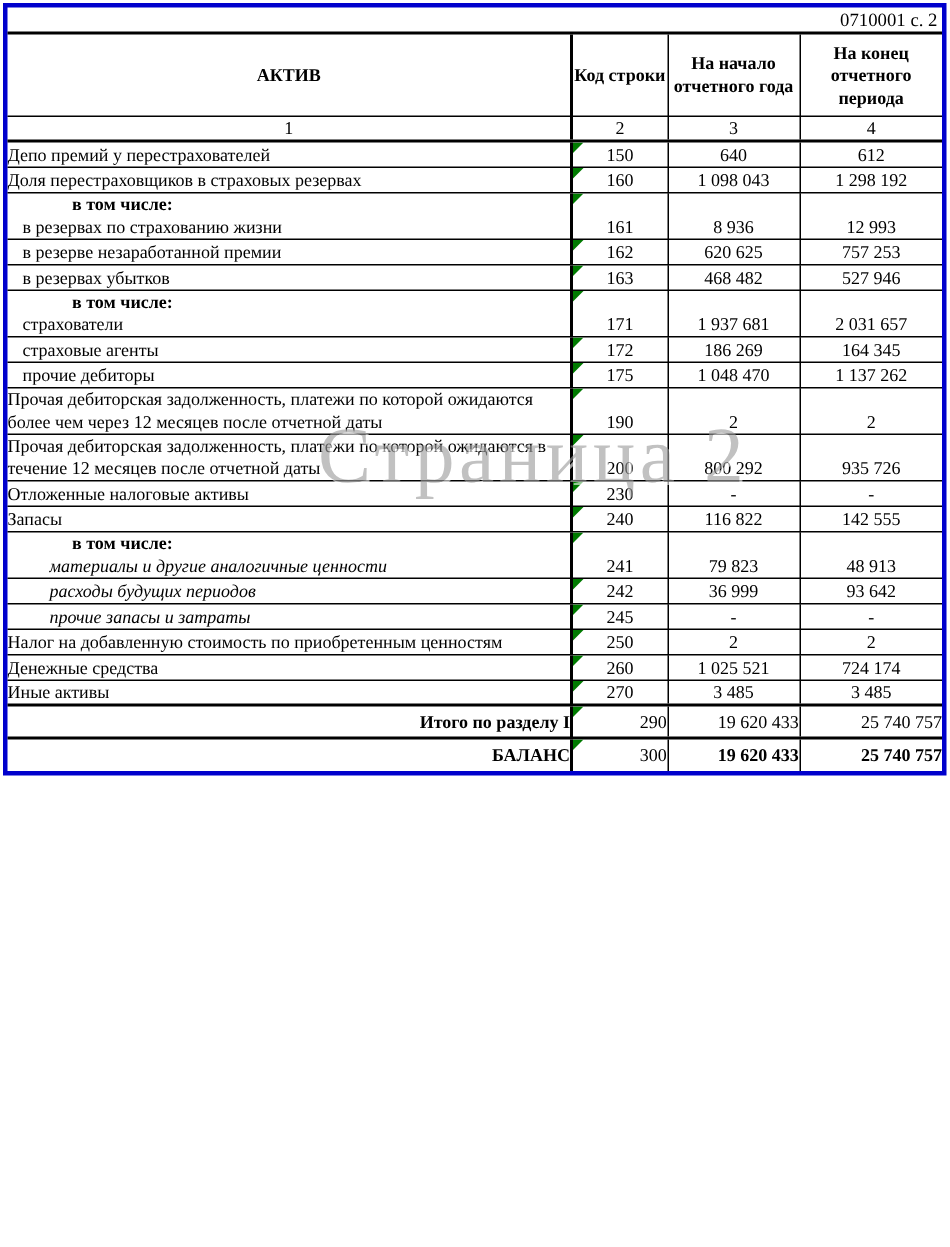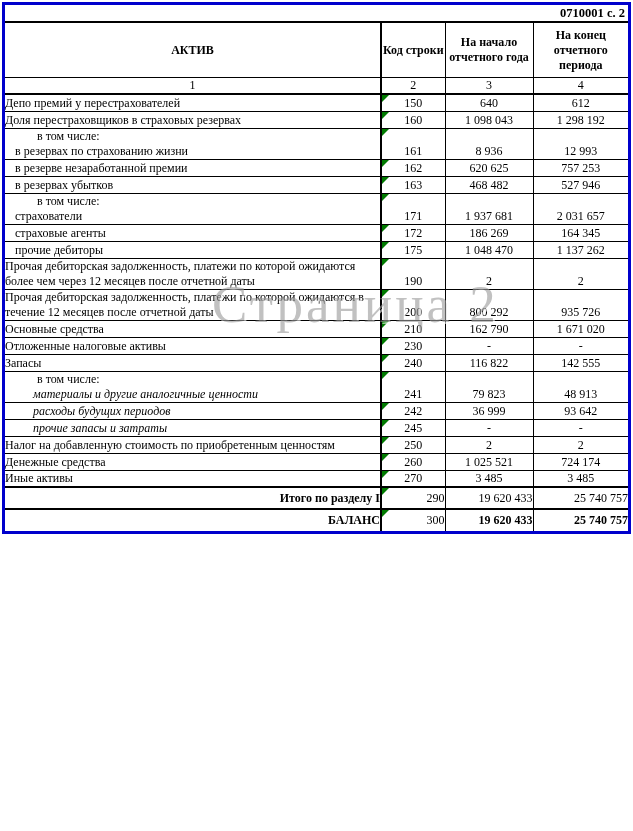--- a/index.html
+++ b/index.html
@@ -12,21 +12,21 @@
   body{
     width:633px;height:831px;background:#ffffff;position:relative;
     font-family:"Liberation Serif", serif; color:#000;
   }
   .sheet{
     position:absolute;left:2px;top:2px;width:623px;
     border:3px solid var(--frame);
     background:#fff;
   }
   .corner{
-    text-align:right;font-weight:bold;font-size:12.5px;
+    text-align:right;font-weight:normal;font-size:12.5px;
     padding:1px 3px 1px 0;height:14px;line-height:14px;
   }
   table.balance{
     width:100%;border-collapse:collapse;table-layout:fixed;
     font-size:12px;line-height:15px;
   }
   col.c1{width:376px;} col.c2{width:64px;} col.c3{width:88px;} col.c4{width:auto;}
   table.balance th, table.balance td{
     border:1px solid var(--grid);
     padding:0;
@@ -48,21 +48,21 @@
   }
   td.label{
     text-align:left;vertical-align:bottom;
     padding:1px 2px 2px 5px;
   }
   td.code, td.num{
     text-align:center;vertical-align:bottom;
     padding:1px 2px 2px 2px;position:relative;
   }
   tr.row{height:17px;}
-  .pre{display:block;padding-left:32px;}
+  .pre{display:block;padding-left:43px;font-weight:bold;}
   .lbl{display:block;}
   tr.sub  td.label .lbl{padding-left:10px;}
   tr.sub2 td.label .lbl{padding-left:28px;font-style:italic;}
   tr.total > td, tr.grand > td{border-top:2px solid var(--grid);}
   tr.total, tr.grand{height:22px;}
   tr.total td.label .lbl, tr.grand td.label .lbl{font-weight:bold;padding-left:24px;}
   tr.grand td.num{font-weight:bold;}
   tr.total td, tr.grand td{vertical-align:middle;text-align:right;}
   .marker{
     position:absolute;top:0;left:0;width:0;height:0;
@@ -222,32 +222,20 @@
     <td class="code">
       <span class="marker"></span>
       <span class="code-text">200</span>
     </td>
     <td class="num v1">800 292</td>
     <td class="num v2">935 726</td>
   </tr>
         <tr class="row normal">
     <td class="label">
 
-      <span class="lbl">Основные средства</span>
-    </td>
-    <td class="code">
-      <span class="marker"></span>
-      <span class="code-text">210</span>
-    </td>
-    <td class="num v1">162 790</td>
-    <td class="num v2">1 671 020</td>
-  </tr>
-        <tr class="row normal">
-    <td class="label">
-
       <span class="lbl">Отложенные налоговые активы</span>
     </td>
     <td class="code">
       <span class="marker"></span>
       <span class="code-text">230</span>
     </td>
     <td class="num v1">-</td>
     <td class="num v2">-</td>
   </tr>
         <tr class="row normal">

